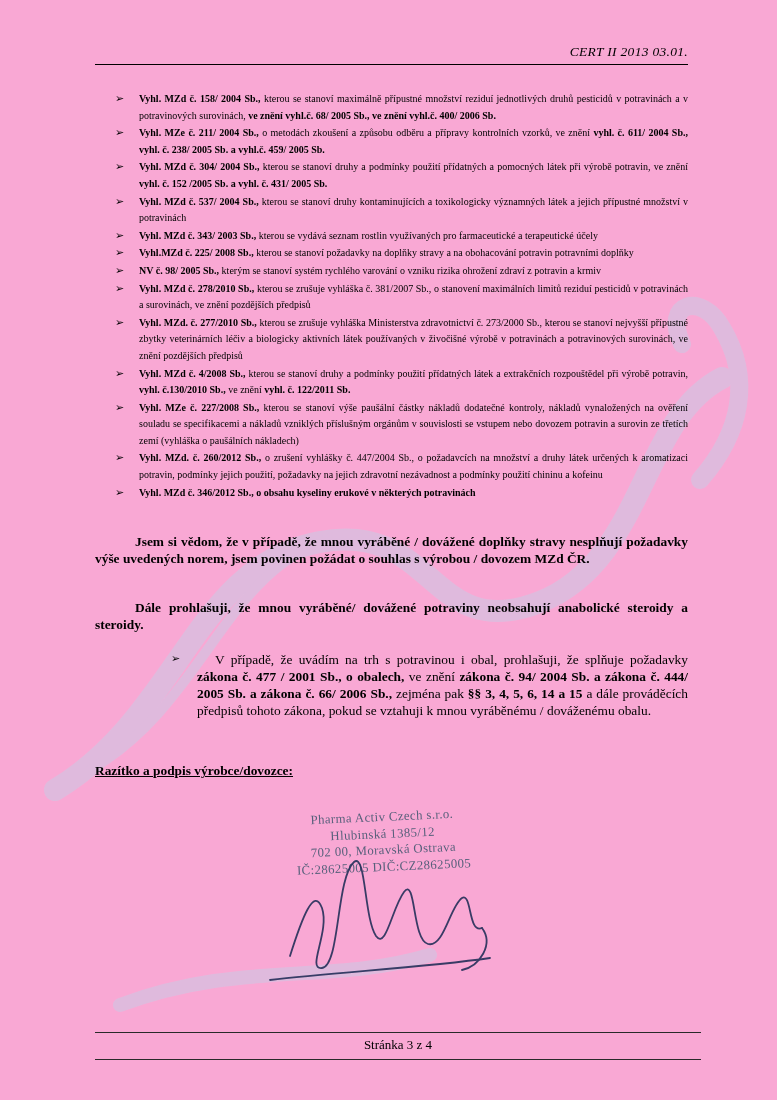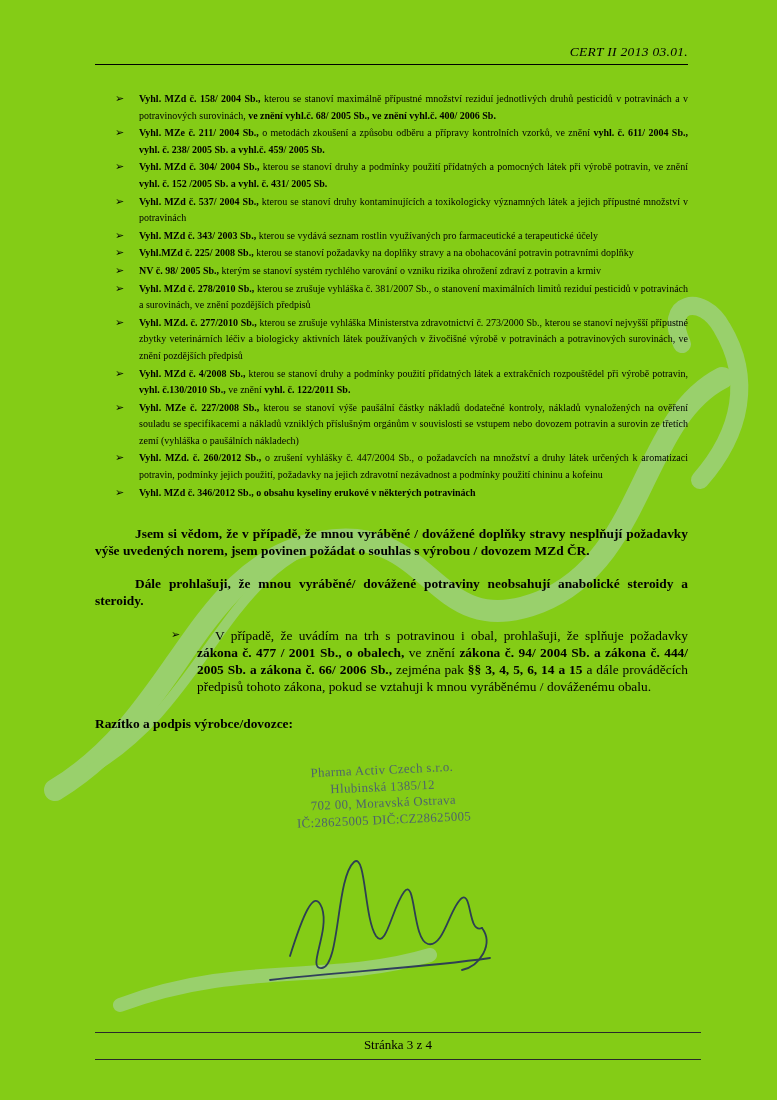--- a/index.html
+++ b/index.html
@@ -1,19 +1,19 @@
 <!DOCTYPE html>
 <html><head>
 <meta charset="utf-8">
 <style>
   html,body{margin:0;padding:0;background:#fff;}
   .page{
     position:relative;
     width:777px;height:1100px;
-    background:#84cc16;
+    background:#f9a8d4;
     font-family:"Liberation Serif", serif;
     color:#000;
     overflow:hidden;
   }
   .watermark{position:absolute;inset:0;z-index:0;pointer-events:none;}
   .content{position:relative;z-index:1;padding:44px 89px 0 95px;}
   
   .doc-ref{display:block;text-align:right;font-style:italic;font-size:13.5px;letter-spacing:.3px;}
   .rule{border:none;border-top:1.5px solid #000;margin:4px 0 0 0;}
   
@@ -22,26 +22,26 @@
   .bullet{
     flex:0 0 24px;margin-left:20px;
     font-family:"DejaVu Sans", sans-serif;
     font-size:11px;line-height:16.6px;font-weight:bold;
   }
   .li-text{flex:1;font-size:10px;line-height:16.6px;text-align:justify;}
   
   .para{font-size:13.4px;line-height:17px;text-align:justify;margin:0;}
   .bold{font-weight:bold;}
   .indent{text-indent:40px;}
-  .gap-lg{margin-top:24px;}
-  .gap-sm{margin-top:16px;}
+  .gap-lg{margin-top:32px;}
+  .gap-sm{margin-top:32px;}
   .bullet-para{display:flex;align-items:flex-start;margin:18px 0 0 76px;}
   .bullet-para .bullet{margin-left:0;flex:0 0 26px;}
   .bullet-para .para{text-indent:18px;}
-  .stamp-caption{margin-top:20px;text-align:left;}
+  .stamp-caption{margin-top:43px;text-align:left;text-decoration:underline;}
   
   .stamp{
     margin:30px 0 0 183px;width:210px;
     transform:rotate(-2.5deg);
     color:#4a5a74;opacity:.92;
     font-size:12.8px;line-height:16.5px;
     text-align:center;letter-spacing:.4px;
   }
   .signature{position:absolute;left:262px;top:848px;z-index:2;pointer-events:none;}
   

